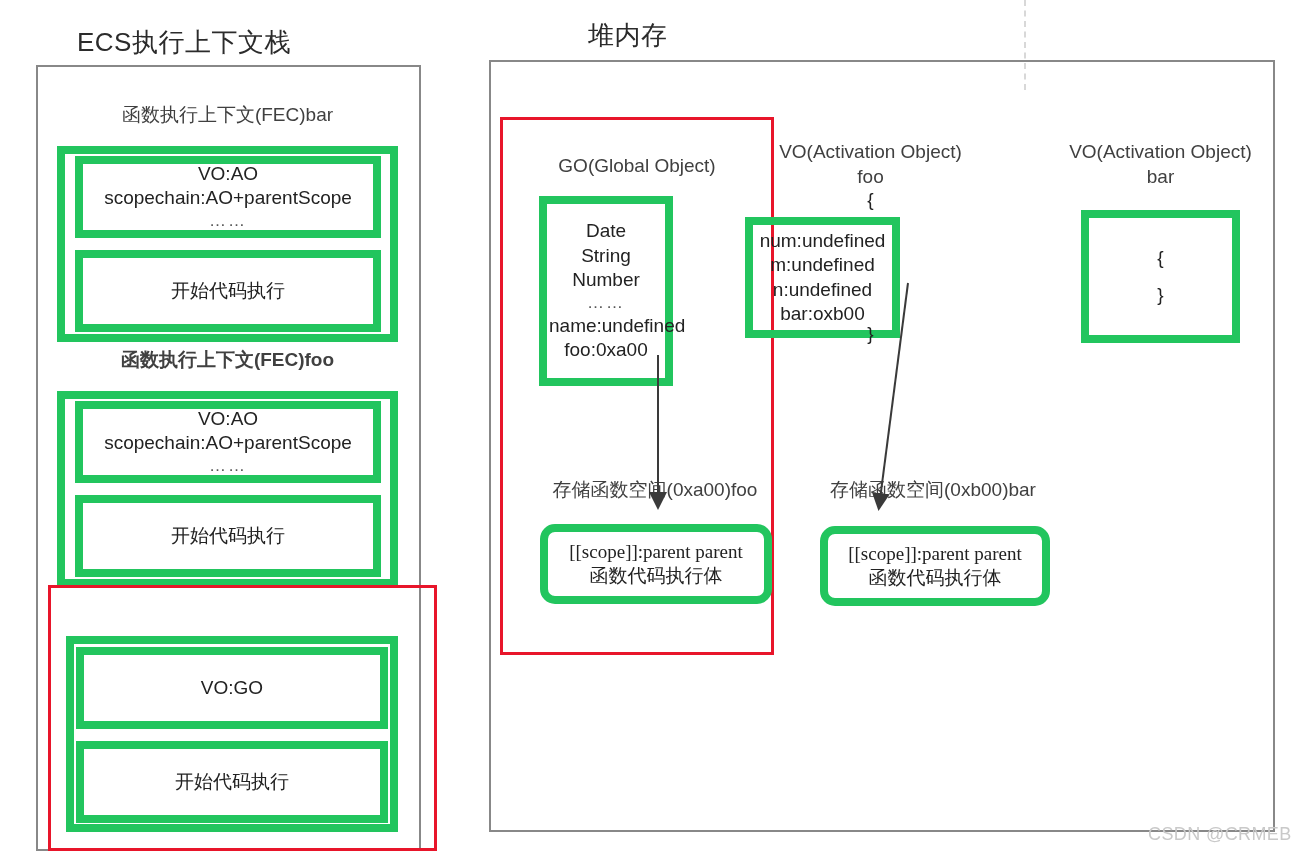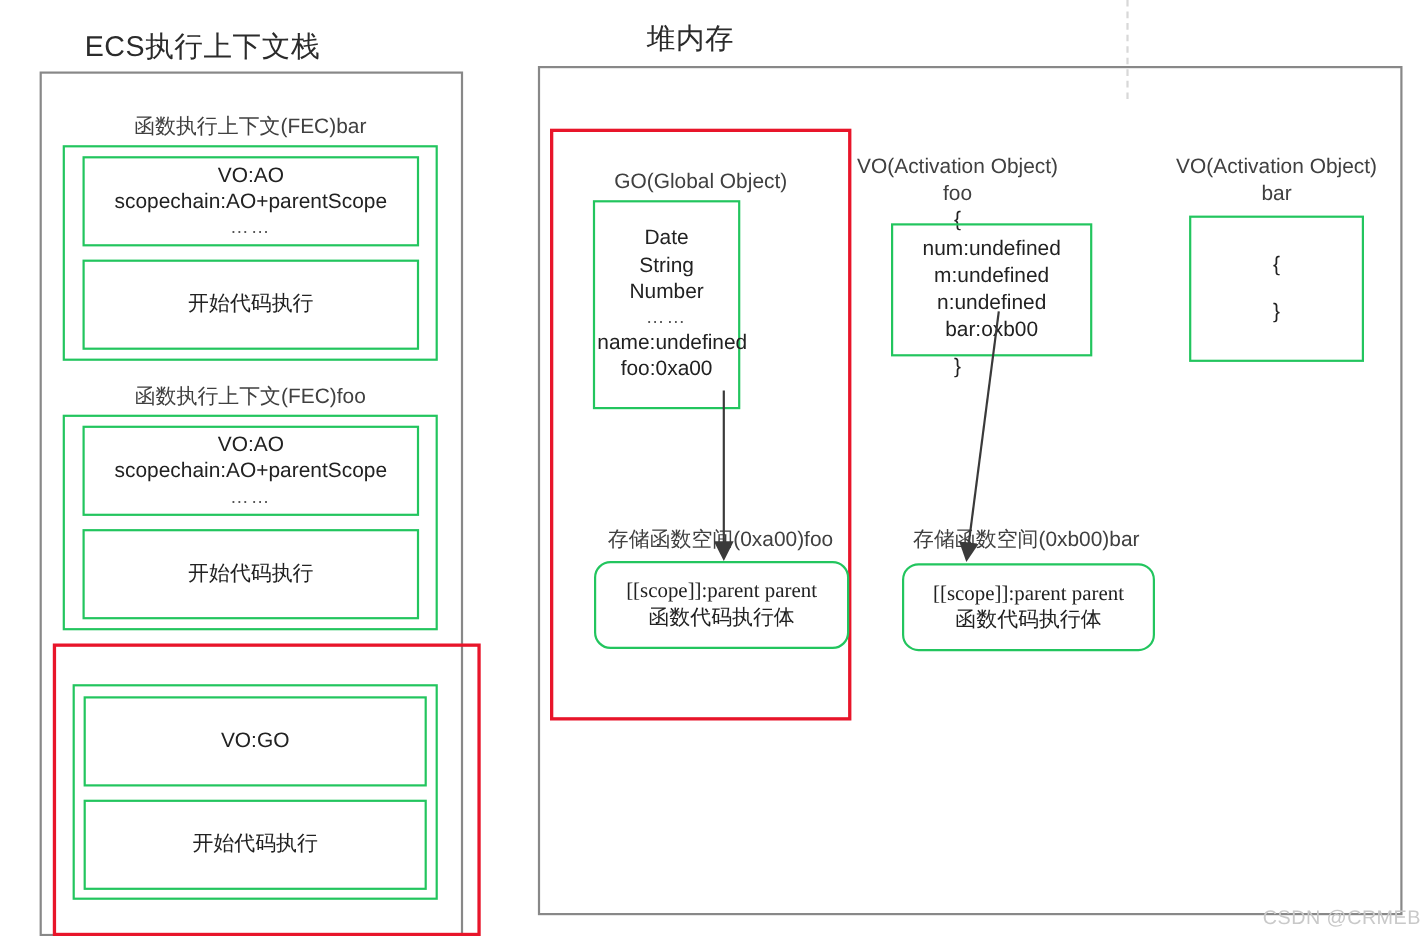--- a/index.html
+++ b/index.html
@@ -29,22 +29,23 @@
   }
 
   
   .box {
     box-sizing: border-box;
     border: 2px solid #888888;
     background: transparent;
   }
   .box-thin {
     box-sizing: border-box;
-    border: 2px solid #22c55e;
+    border: 8px solid #22c55e;
     background: transparent;
+    margin-top: 14px;
   }
   .red-box {
     box-sizing: border-box;
     border: 3px solid #e8152a;
     background: transparent;
   }
 
   .box-label {
     font-size: 19px;
     color: #404040;
@@ -116,21 +117,21 @@
   <div class="abs box-thin" style="left:57px; top:132px; width:341px; height:196px;"></div>
   <div class="abs box-thin center-stack" style="left:75px; top:142px; width:306px; height:82px; padding:4px;">
     <div class="cell-text">VO:AO</div>
     <div class="cell-text">scopechain:AO+parentScope</div>
     <div class="cell-text dots">……</div>
   </div>
   <div class="abs box-thin center-stack" style="left:75px; top:236px; width:306px; height:82px;">
     <div class="cell-text">开始代码执行</div>
   </div>
 
-  <div class="abs box-label" style="left:57px; top:347px; width:341px;">函数执行上下文(FEC)foo</div>
+  <div class="abs box-label" style="left:57px; top:347px; width:341px;font-weight:bold;">函数执行上下文(FEC)foo</div>
   <div class="abs box-thin" style="left:57px; top:377px; width:341px; height:196px;"></div>
   <div class="abs box-thin center-stack" style="left:75px; top:387px; width:306px; height:82px; padding:4px;">
     <div class="cell-text">VO:AO</div>
     <div class="cell-text">scopechain:AO+parentScope</div>
     <div class="cell-text dots">……</div>
   </div>
   <div class="abs box-thin center-stack" style="left:75px; top:481px; width:306px; height:82px;">
     <div class="cell-text">开始代码执行</div>
   </div>
 
@@ -155,21 +156,21 @@
     <div class="cell-text">String</div>
     <div class="cell-text">Number</div>
     <div class="cell-text dots">……</div>
     <div class="cell-text">name:undefined</div>
     <div class="cell-text">foo:0xa00</div>
   </div>
 
   <div class="abs box-label" style="left:763px; top:141px; width:215px;">VO(Activation Object)</div>
   <div class="abs box-label" style="left:763px; top:166px; width:215px;">foo</div>
   <div class="abs cell-text" style="left:763px; top:188px; width:215px;">{</div>
-  <div class="abs box-thin center-stack" style="left:810px; top:203px; width:183px; height:121px;">
+  <div class="abs box-thin center-stack" style="left:745px; top:203px; width:155px; height:121px;">
     <div class="cell-text">num:undefined</div>
     <div class="cell-text">m:undefined</div>
     <div class="cell-text">n:undefined</div>
     <div class="cell-text">bar:oxb00</div>
   </div>
   <div class="abs cell-text" style="left:763px; top:322px; width:215px;">}</div>
 
   <div class="abs box-label" style="left:1053px; top:141px; width:215px;">VO(Activation Object)</div>
   <div class="abs box-label" style="left:1053px; top:166px; width:215px;">bar</div>
   <div class="abs box-thin center-stack" style="left:1081px; top:196px; width:159px; height:133px; justify-content:space-around; padding:22px 0;">

